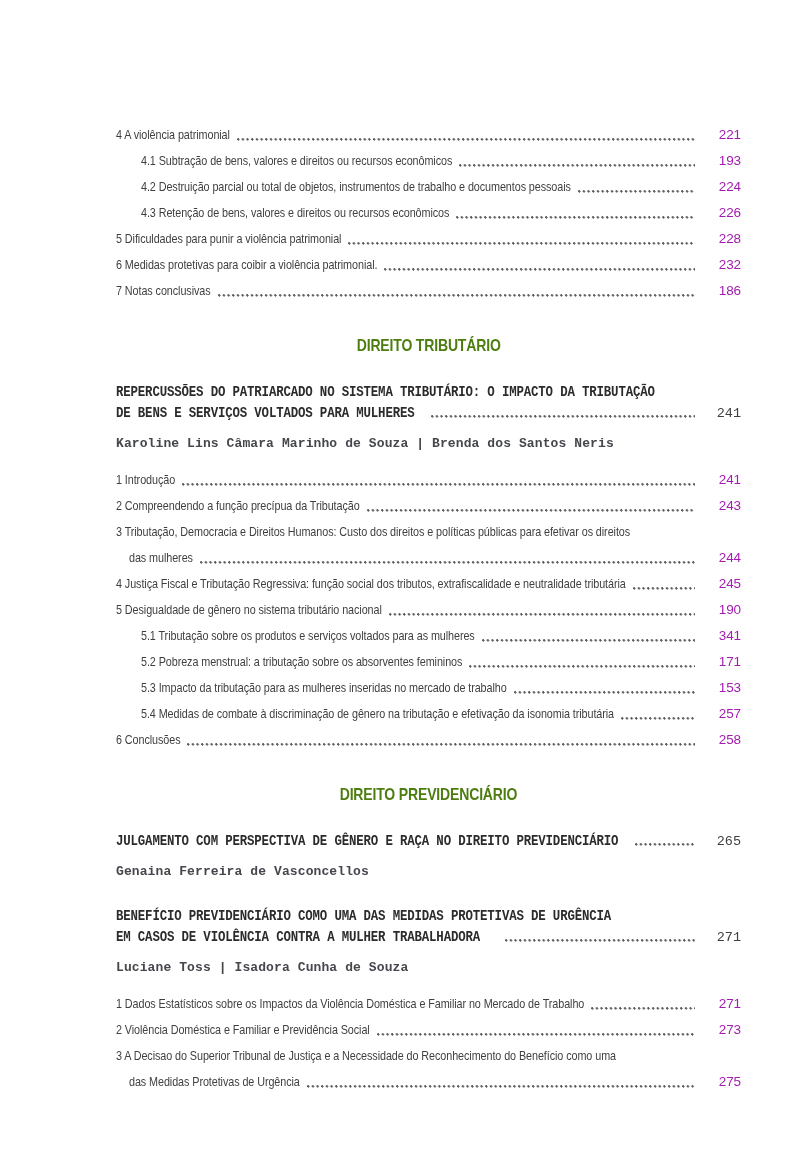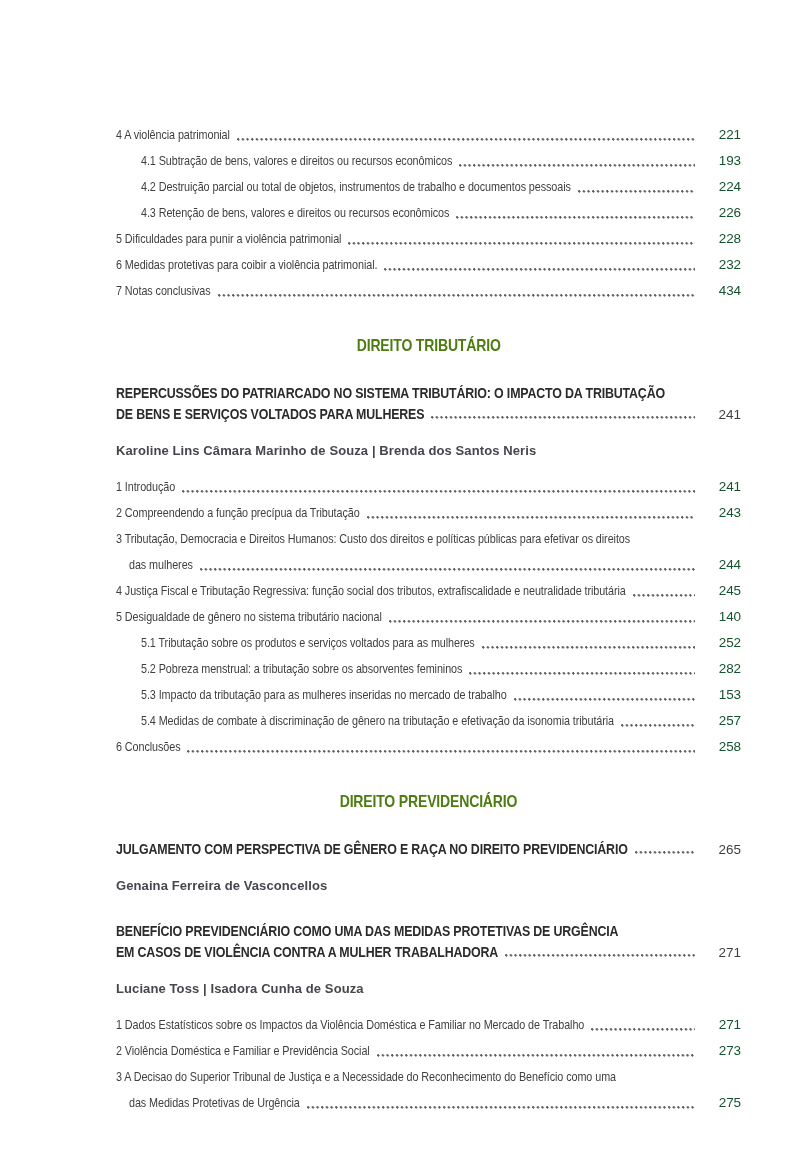--- a/index.html
+++ b/index.html
@@ -20,39 +20,39 @@
   .ind1{padding-left:25px;}
   .cont{padding-left:13px;}
   .lblo{display:inline-block;flex:0 0 auto;overflow:visible;}
   .lbli{display:inline-block;white-space:nowrap;transform-origin:left bottom;}
   .leader{
     flex:1 1 auto;min-width:8px;align-self:flex-end;
     height:3px;margin:0 0 7px 7px;
     background-image:radial-gradient(circle at 1.2px 1.4px,#5c5c5c 1.05px,transparent 1.35px);
     background-size:4.7px 3px;background-repeat:repeat-x;background-position:left bottom;
   }
-  .pagenum{flex:0 0 46px;text-align:right;font-size:13.5px;font-weight:400;color:#14532d;}
+  .pagenum{flex:0 0 46px;text-align:right;font-size:13.5px;font-weight:400;color:#a21caf;}
 
   
   .section{
     text-align:center;font-weight:700;font-size:16.5px;line-height:22px;
     color:#4d7c0f;margin:30px 0 26px 0;letter-spacing:-0.2px;
   }
   .section .lbli{transform:scaleX(0.85);transform-origin:center bottom;}
 
   
-  .chapter{margin:0 0 26px 0;}
+  .chapter{margin:0 0 26px 0;font-family:Liberation Mono, monospace;}
   .title-row{
     font-weight:700;font-size:15.5px;line-height:21px;color:#2b2b2b;
     letter-spacing:-0.2px;
   }
   .title-row .pagenum{font-weight:400;font-size:13.5px;color:#3f3f3f;letter-spacing:0;}
   .title-row .leader{margin-bottom:6px;}
   .authors{
-    margin-top:17px;line-height:17px;font-size:13px;font-weight:700;
+    margin-top:11px;line-height:17px;font-size:13px;font-weight:700;
     color:#45474c;letter-spacing:0.1px;
   }
 
   .entries{margin:0;}
   .chapter + .entries{margin-top:-11px;}
 </style>
 </head>
 <body>
 
 <div class="page">
@@ -84,21 +84,21 @@
           <span class="pagenum">228</span>
         </div>
         <div class="row">
           <span class="lblo" style="width: 261.375px;"><span class="lbli" style="transform: scaleX(0.8);">6 Medidas protetivas para coibir a violência patrimonial.</span></span>
           <span class="leader"></span>
           <span class="pagenum">232</span>
         </div>
         <div class="row">
           <span class="lblo" style="width: 94.5375px;"><span class="lbli" style="transform: scaleX(0.8);">7 Notas conclusivas</span></span>
           <span class="leader"></span>
-          <span class="pagenum">434</span>
+          <span class="pagenum">186</span>
         </div>
       </div>
       <div class="section"><span class="lbli noresize">DIREITO TRIBUTÁRIO</span></div>
       <div class="chapter">
         <div class="row title-row">
           <span class="lblo" style="width: 548.925px;"><span class="lbli" style="transform: scaleX(0.8);">REPERCUSSÕES DO PATRIARCADO NO SISTEMA TRIBUTÁRIO: O IMPACTO DA TRIBUTAÇÃO</span></span>
         </div>
         <div class="row title-row">
           <span class="lblo" style="width: 308.312px;"><span class="lbli" style="transform: scaleX(0.8);">DE BENS E SERVIÇOS VOLTADOS PARA MULHERES</span></span>
           <span class="leader"></span>
@@ -126,31 +126,31 @@
           <span class="pagenum">244</span>
         </div>
         <div class="row">
           <span class="lblo" style="width: 509.712px;"><span class="lbli" style="transform: scaleX(0.8);">4 Justiça Fiscal e Tributação Regressiva: função social dos tributos, extrafiscalidade e neutralidade tributária</span></span>
           <span class="leader"></span>
           <span class="pagenum">245</span>
         </div>
         <div class="row">
           <span class="lblo" style="width: 265.775px;"><span class="lbli" style="transform: scaleX(0.8);">5 Desigualdade de gênero no sistema tributário nacional</span></span>
           <span class="leader"></span>
-          <span class="pagenum">140</span>
+          <span class="pagenum">190</span>
         </div>
         <div class="row ind1">
           <span class="lblo" style="width: 333.675px;"><span class="lbli" style="transform: scaleX(0.8);">5.1 Tributação sobre os produtos e serviços voltados para as mulheres</span></span>
           <span class="leader"></span>
-          <span class="pagenum">252</span>
+          <span class="pagenum">341</span>
         </div>
         <div class="row ind1">
           <span class="lblo" style="width: 321.3px;"><span class="lbli" style="transform: scaleX(0.8);">5.2 Pobreza menstrual: a tributação sobre os absorventes femininos</span></span>
           <span class="leader"></span>
-          <span class="pagenum">282</span>
+          <span class="pagenum">171</span>
         </div>
         <div class="row ind1">
           <span class="lblo" style="width: 365.625px;"><span class="lbli" style="transform: scaleX(0.8);">5.3 Impacto da tributação para as mulheres inseridas no mercado de trabalho</span></span>
           <span class="leader"></span>
           <span class="pagenum">153</span>
         </div>
         <div class="row ind1">
           <span class="lblo" style="width: 473.05px;"><span class="lbli" style="transform: scaleX(0.8);">5.4 Medidas de combate à discriminação de gênero na tributação e efetivação da isonomia tributária</span></span>
           <span class="leader"></span>
           <span class="pagenum">257</span>

